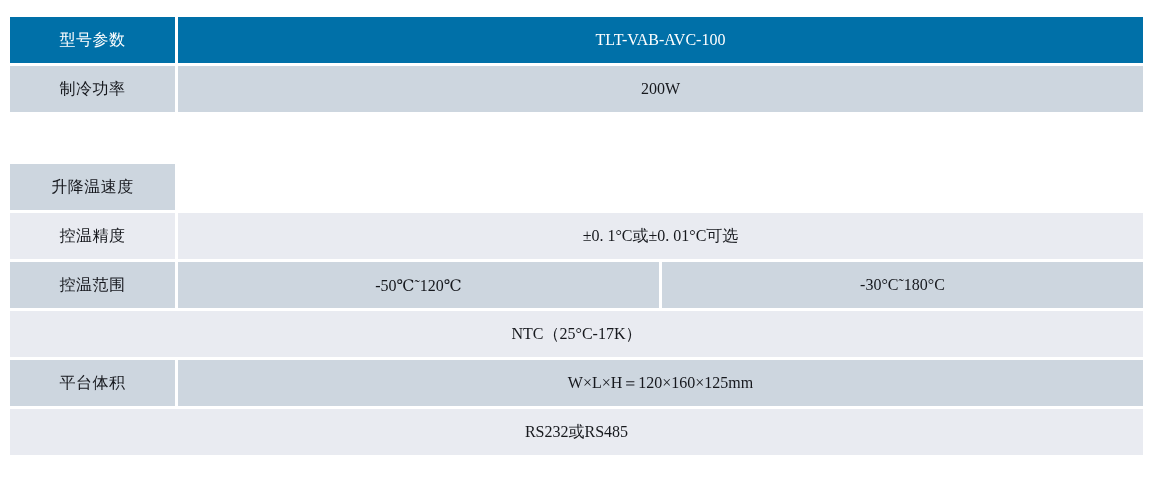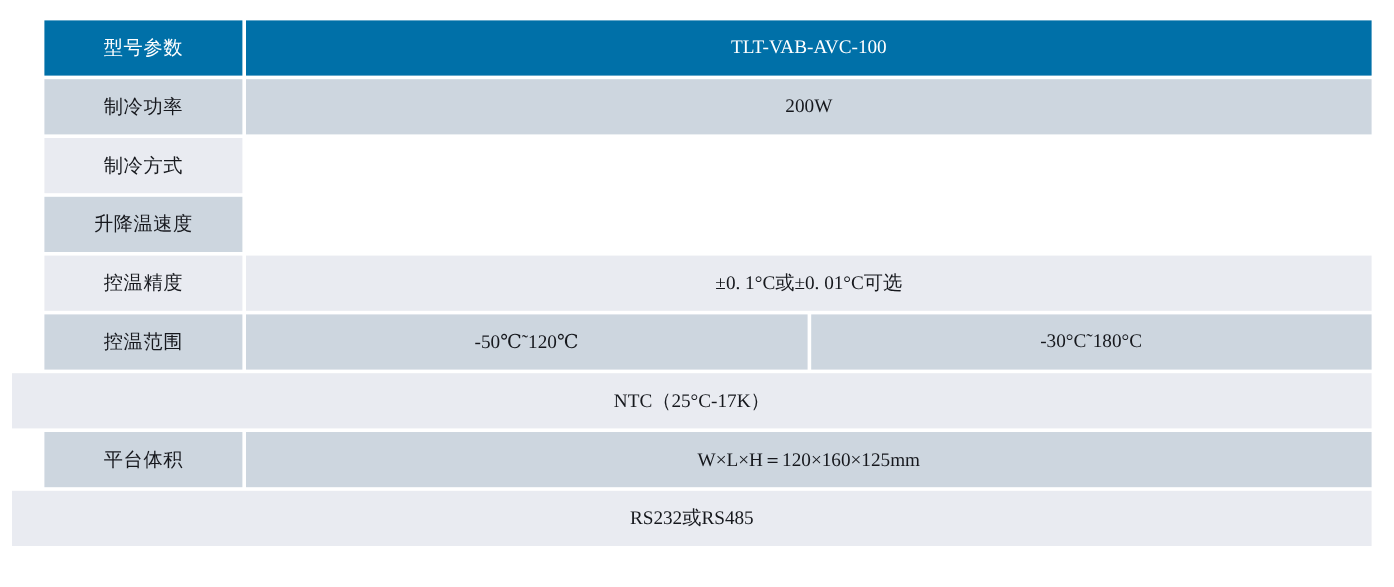--- a/index.html
+++ b/index.html
@@ -30,21 +30,20 @@
     flex: 0 0 46px;
   }
   .label-cell {
     flex: 0 0 165px;
     display: flex;
     align-items: center;
     justify-content: center;
     font-size: 16px;
     color: var(--body-text, #16181D);
     letter-spacing: 0.5px;
-    margin-left: 27px;
   }
   .value-area {
     flex: 1;
     display: flex;
     gap: 3px;
   }
   .cell {
     flex: 1;
     display: flex;
     align-items: center;
@@ -80,21 +79,20 @@
   </div>
 
   <div class="row row-dark">
     <div class="label-cell">制冷功率</div>
     <div class="value-area">
       <div class="cell">200W</div>
     </div>
   </div>
 
   <div class="row row-light">
-    <div class="label-cell">制冷方式</div>
   </div>
 
   <div class="row row-dark">
     <div class="label-cell">升降温速度</div>
   </div>
 
   <div class="row row-light">
     <div class="label-cell">控温精度</div>
     <div class="value-area">
       <div class="cell">±0. 1°C或±0. 01°C可选</div>

